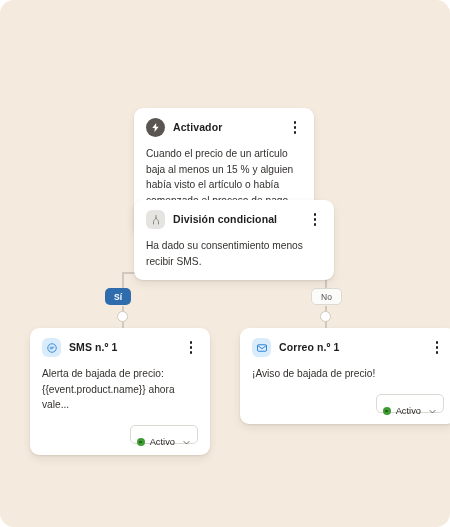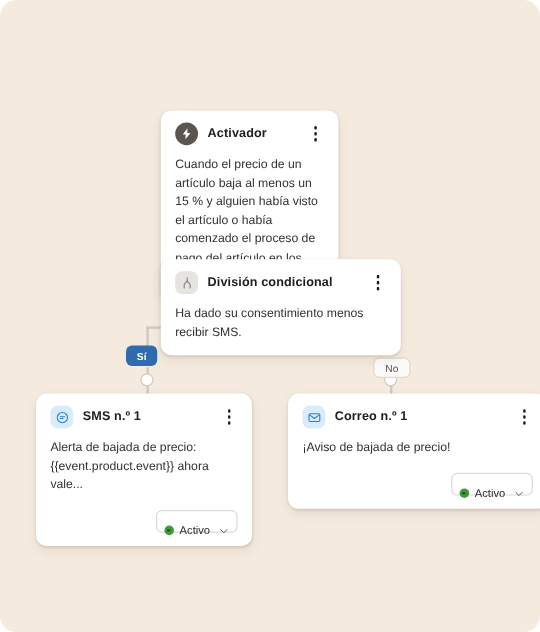--- a/index.html
+++ b/index.html
@@ -128,21 +128,20 @@
   }
   .blabel.yes {
     background: #2f6cad;
     color: #ffffff;
     font-weight: bold;
   }
   .blabel.no {
     background: #fbfbfa;
     color: #55524e;
     border: 1px solid #ddd9d3;
-    margin-top: 10px;
   }
 
   
   .pill-row {
     display: flex;
     justify-content: flex-end;
     margin-top: 12px;
   }
   .pill {
     display: inline-flex;
@@ -203,38 +202,38 @@
   <div class="node-dot" style="left:320px; top:311px;"></div>
 
   <div class="blabel yes" style="left:105px; top:288px;">
     <span>Sí</span>
   </div>
 
   <div class="blabel no" style="left:311px; top:288px;">
     <span>No</span>
   </div>
 
-  <div class="card" style="left:134px; top:92px; width:148px;">
+  <div class="card" style="left:134px; top:108px; width:180px;">
     <div class="card-head">
       <span class="ibadge dark">
         <svg width="11" height="11" viewBox="0 0 24 24" aria-hidden="true">
           <path d="M13.5 2L5 13.2h5.4L9.8 22 19 10.6h-5.6L13.5 2z" fill="#ffffff"></path>
         </svg>
       </span>
       <span class="card-title">Activador</span>
       <span class="kebab">
           <i></i>
           <i></i>
           <i></i>
         </span>
     </div>
     <div class="card-body">Cuando el precio de un artículo baja al menos un 15 % y alguien había visto el artículo o había comenzado el proceso de pago del artículo en los últimos 30 días.</div>
   </div>
 
-  <div class="card" style="left:134px; top:216px; width:200px;">
+  <div class="card" style="left:134px; top:200px; width:200px;">
     <div class="card-head">
       <span class="ibadge grey">
         <svg width="12" height="12" viewBox="0 0 24 24" aria-hidden="true">
           <g fill="none" stroke="#8b8681" stroke-width="2" stroke-linecap="round" stroke-linejoin="round">
             <path d="M12 3v5"></path>
             <path d="M12 8c0 3-5 3-5 7v5"></path>
             <path d="M12 8c0 3 5 3 5 7v5"></path>
           </g>
         </svg>
       </span>
@@ -256,21 +255,21 @@
           <path d="M8.5 10.5h7M8.5 13.5h4.5" stroke="#2b7fd4" stroke-width="1.7" stroke-linecap="round"></path>
         </svg>
       </span>
       <span class="card-title">SMS n.º 1</span>
       <span class="kebab">
           <i></i>
           <i></i>
           <i></i>
         </span>
     </div>
-    <div class="card-body">Alerta de bajada de precio: {{event.product.event}} ahora vale...</div>
+    <div class="card-body">Alerta de bajada de precio: {{event.product.name}} ahora vale...</div>
     <div class="pill-row">
       <span class="pill">
         <span class="dot"></span>
         <span>Activo</span>
         <svg class="chev" viewBox="0 0 24 24" aria-hidden="true">
           <path d="M5 9l7 7 7-7" fill="none" stroke="#55524e" stroke-width="2.2" stroke-linecap="round" stroke-linejoin="round"></path>
         </svg>
       </span>
     </div>
   </div>

